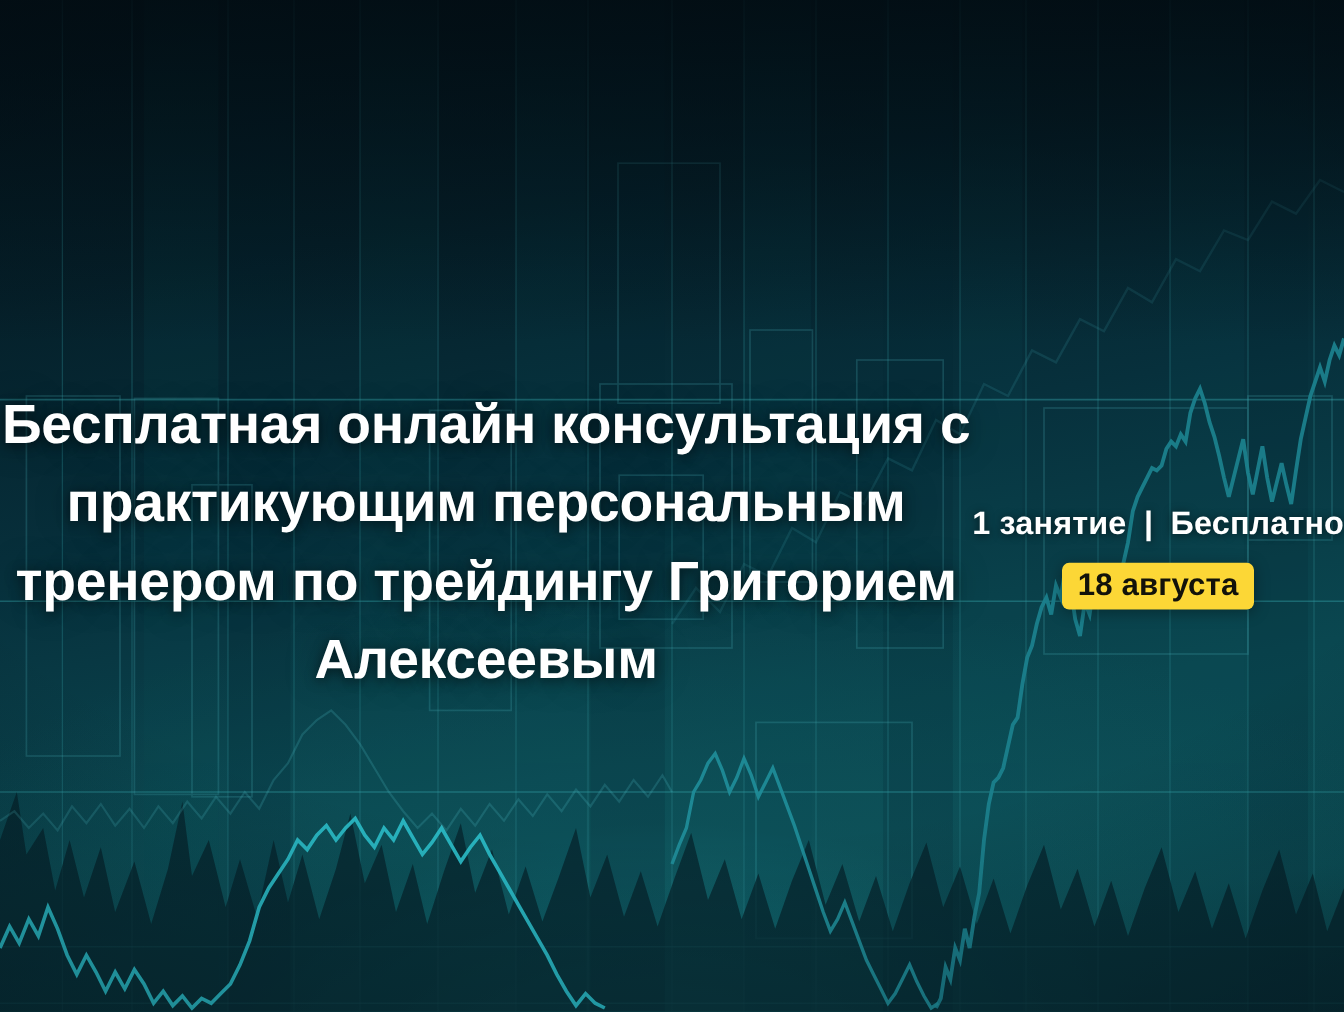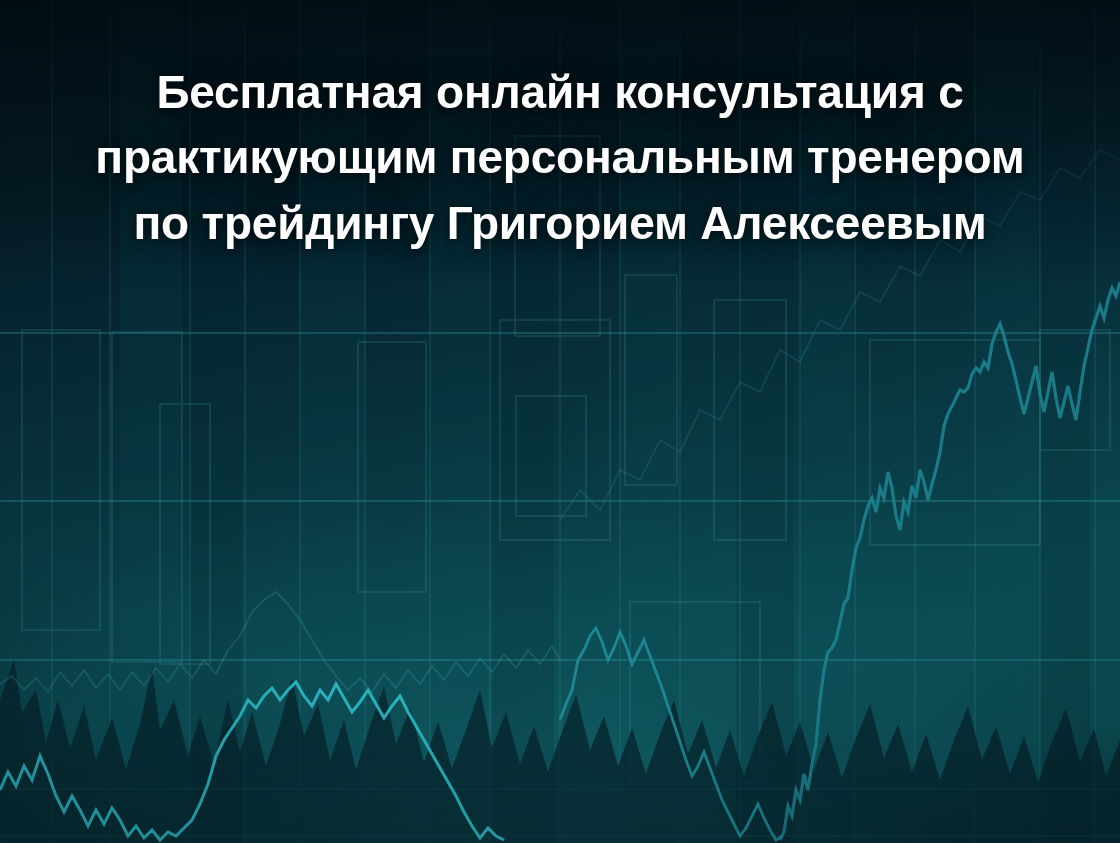--- a/index.html
+++ b/index.html
@@ -35,21 +35,21 @@
     background:
       linear-gradient(to bottom, rgba(2,12,18,0.86) 0%, rgba(2,12,18,0.45) 16%, rgba(2,12,18,0.0) 34%),
       radial-gradient(ellipse 120% 90% at 50% 40%, rgba(0,0,0,0) 48%, rgba(1,10,16,0.45) 100%);
   }
 
   
   #content {
     position:relative;
     z-index:6;
     width:1120px; height:843px;
-    display:flex; flex-direction:column; align-items:center;
+    display:flex; align-items:center;
   }
 
   #headline {
     width:930px;
     margin-top:60px;
     text-align:center;
     color:#ffffff;
     font-size:46px;
     font-weight:bold;
     line-height:1.42;
@@ -228,16 +228,24 @@
               444,680 456,662 468,676 480,658 492,672 504,654 516,668 528,650 540,664
               552,646 560,660"></polyline>
   </svg>
 
   <div class="vignette"></div>
 
   <div id="content">
 
     <h1 id="headline">Бесплатная онлайн консультация с практикующим персональным тренером по трейдингу Григорием Алексеевым</h1>
 
+    <div id="meta-block">
+      <div id="subtitle">
+        <span>1 занятие</span>
+        <span class="sep">|</span>
+        <span>Бесплатно</span>
+      </div>
+      <div id="date-badge">18 августа</div>
+    </div>
 
 
   </div>
 </div>
 
 </body></html>

